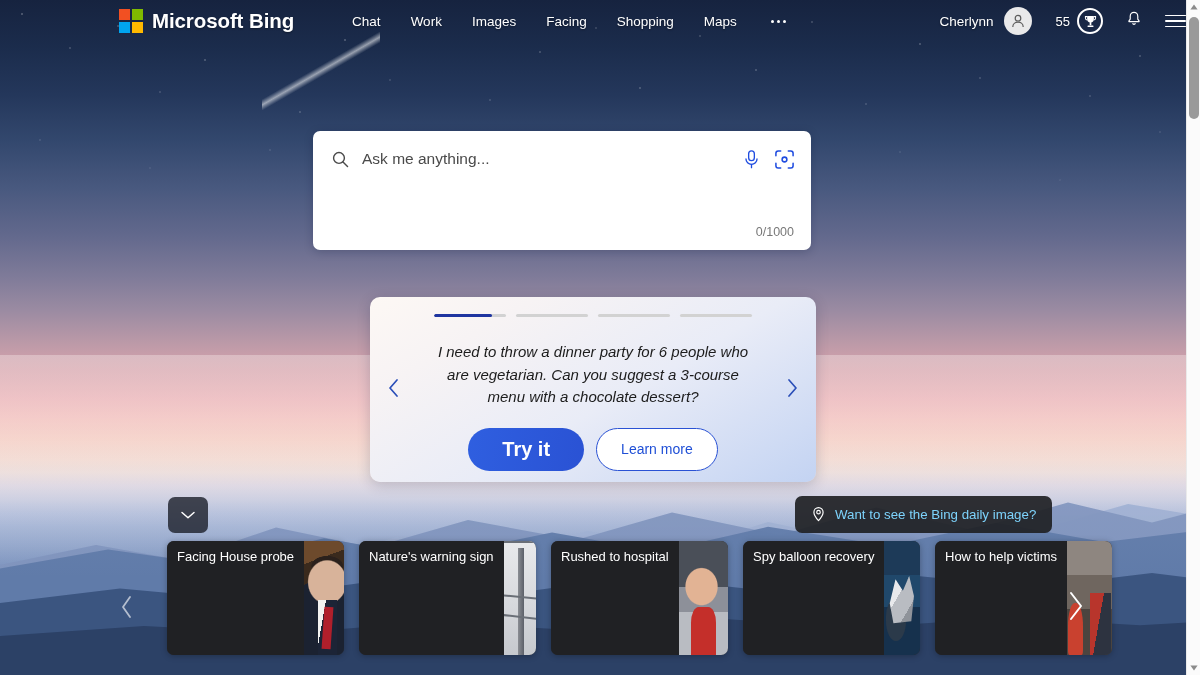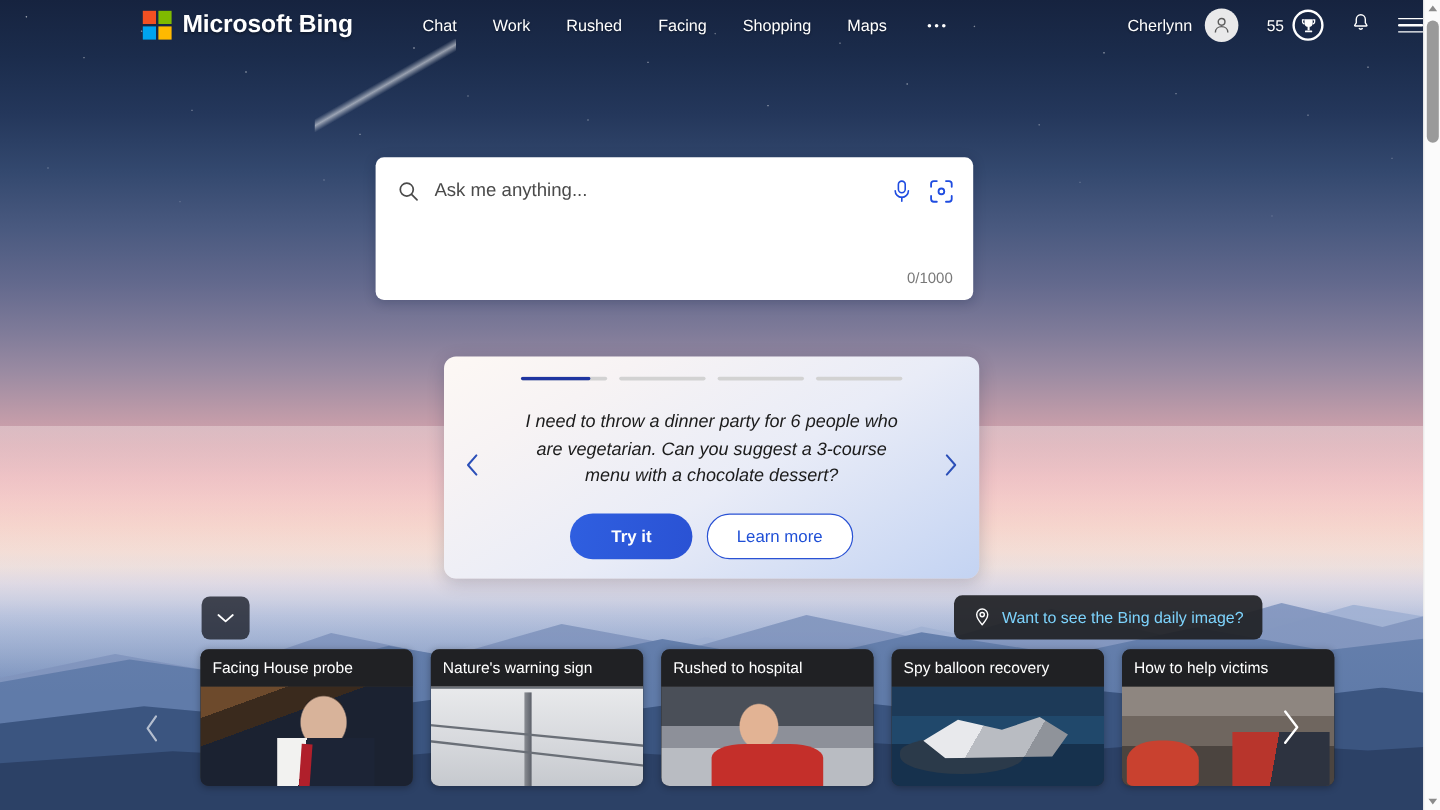--- a/index.html
+++ b/index.html
@@ -165,21 +165,21 @@
   .progress-row { display:flex; gap: 10px; justify-content:center; padding-top: 17px; }
   .pbar { width: 72px; height: 3.4px; border-radius:3px; background:#d2d2d2; overflow:hidden; cursor:pointer; }
   .pbar .fill { height:100%; background:#1f35a0; border-radius:3px; }
   .sug-text {
     margin: 24px 61px 0; text-align:center; font-style: italic;
     font-size: 15px; line-height: 22.5px; color:#1c1c1c;
   }
   .sug-btns { display:flex; justify-content:center; gap: 12px; margin-top: 19px; }
   .btn-try {
     background: linear-gradient(100deg,#2f5fe0,#2a52d4); color:#fff; border:none;
-    border-radius: 22px; padding: 10px 34px; font-size: 14px; font-weight:600; cursor:pointer;
+    border-radius: 22px; padding: 10px 34px; font-size: 20px; font-weight:600; cursor:pointer;
     font-family:"Liberation Sans", sans-serif;
   }
   .btn-learn {
     background:#fff; color:#1f4fd6; border:1.4px solid #2a52d4;
     border-radius: 22px; padding: 10px 24px; font-size: 14px; cursor:pointer;
     font-family:"Liberation Sans", sans-serif;
   }
   .card-arrow {
     position:absolute; top: 50%; transform: translateY(-50%);
     cursor:pointer; color:#2b4fb8; user-select:none;
@@ -203,21 +203,21 @@
   }
 
   
   #news-strip {
     position:absolute; left: 0; top: 541px; width: 1186px; height: 134px; z-index: 21;
   }
   .news-row { position:absolute; left: 167px; top: 0; display:flex; gap: 15px; }
   .news-card {
     width: 177px; height: 114px; border-radius: 7px; overflow:hidden; cursor:pointer;
     background:#2a2a2a; box-shadow: 0 1px 6px rgba(0,0,0,.28);
-    display:flex; flex-direction:column;
+    display:flex; flex-direction:row;
   }
   .news-title {
     background: rgba(32,33,36,.95); color:#fff; font-size: 13px;
     padding: 8px 10px 8px 10px; white-space:nowrap; overflow:hidden; text-overflow:ellipsis;
   }
   .news-thumb { flex:1; position:relative; overflow:hidden; }
   .nav-arrow-big {
     position:absolute; color:#fff; cursor:pointer; user-select:none;
     text-shadow: 0 1px 4px rgba(0,0,0,.4);
   }
@@ -297,21 +297,21 @@
           <i></i>
           <i></i>
           <i></i>
       </div>
       <div class="brand">Microsoft Bing</div>
     </div>
 
     <div id="nav">
       <div class="nav-item">Chat</div>
       <div class="nav-item">Work</div>
-      <div class="nav-item">Rushed</div>
+      <div class="nav-item">Images</div>
       <div class="nav-item">Facing</div>
       <div class="nav-item">Shopping</div>
       <div class="nav-item">Maps</div>
       <div class="nav-more">
         <b></b>
           <b></b>
           <b></b>
       </div>
     </div>
 

